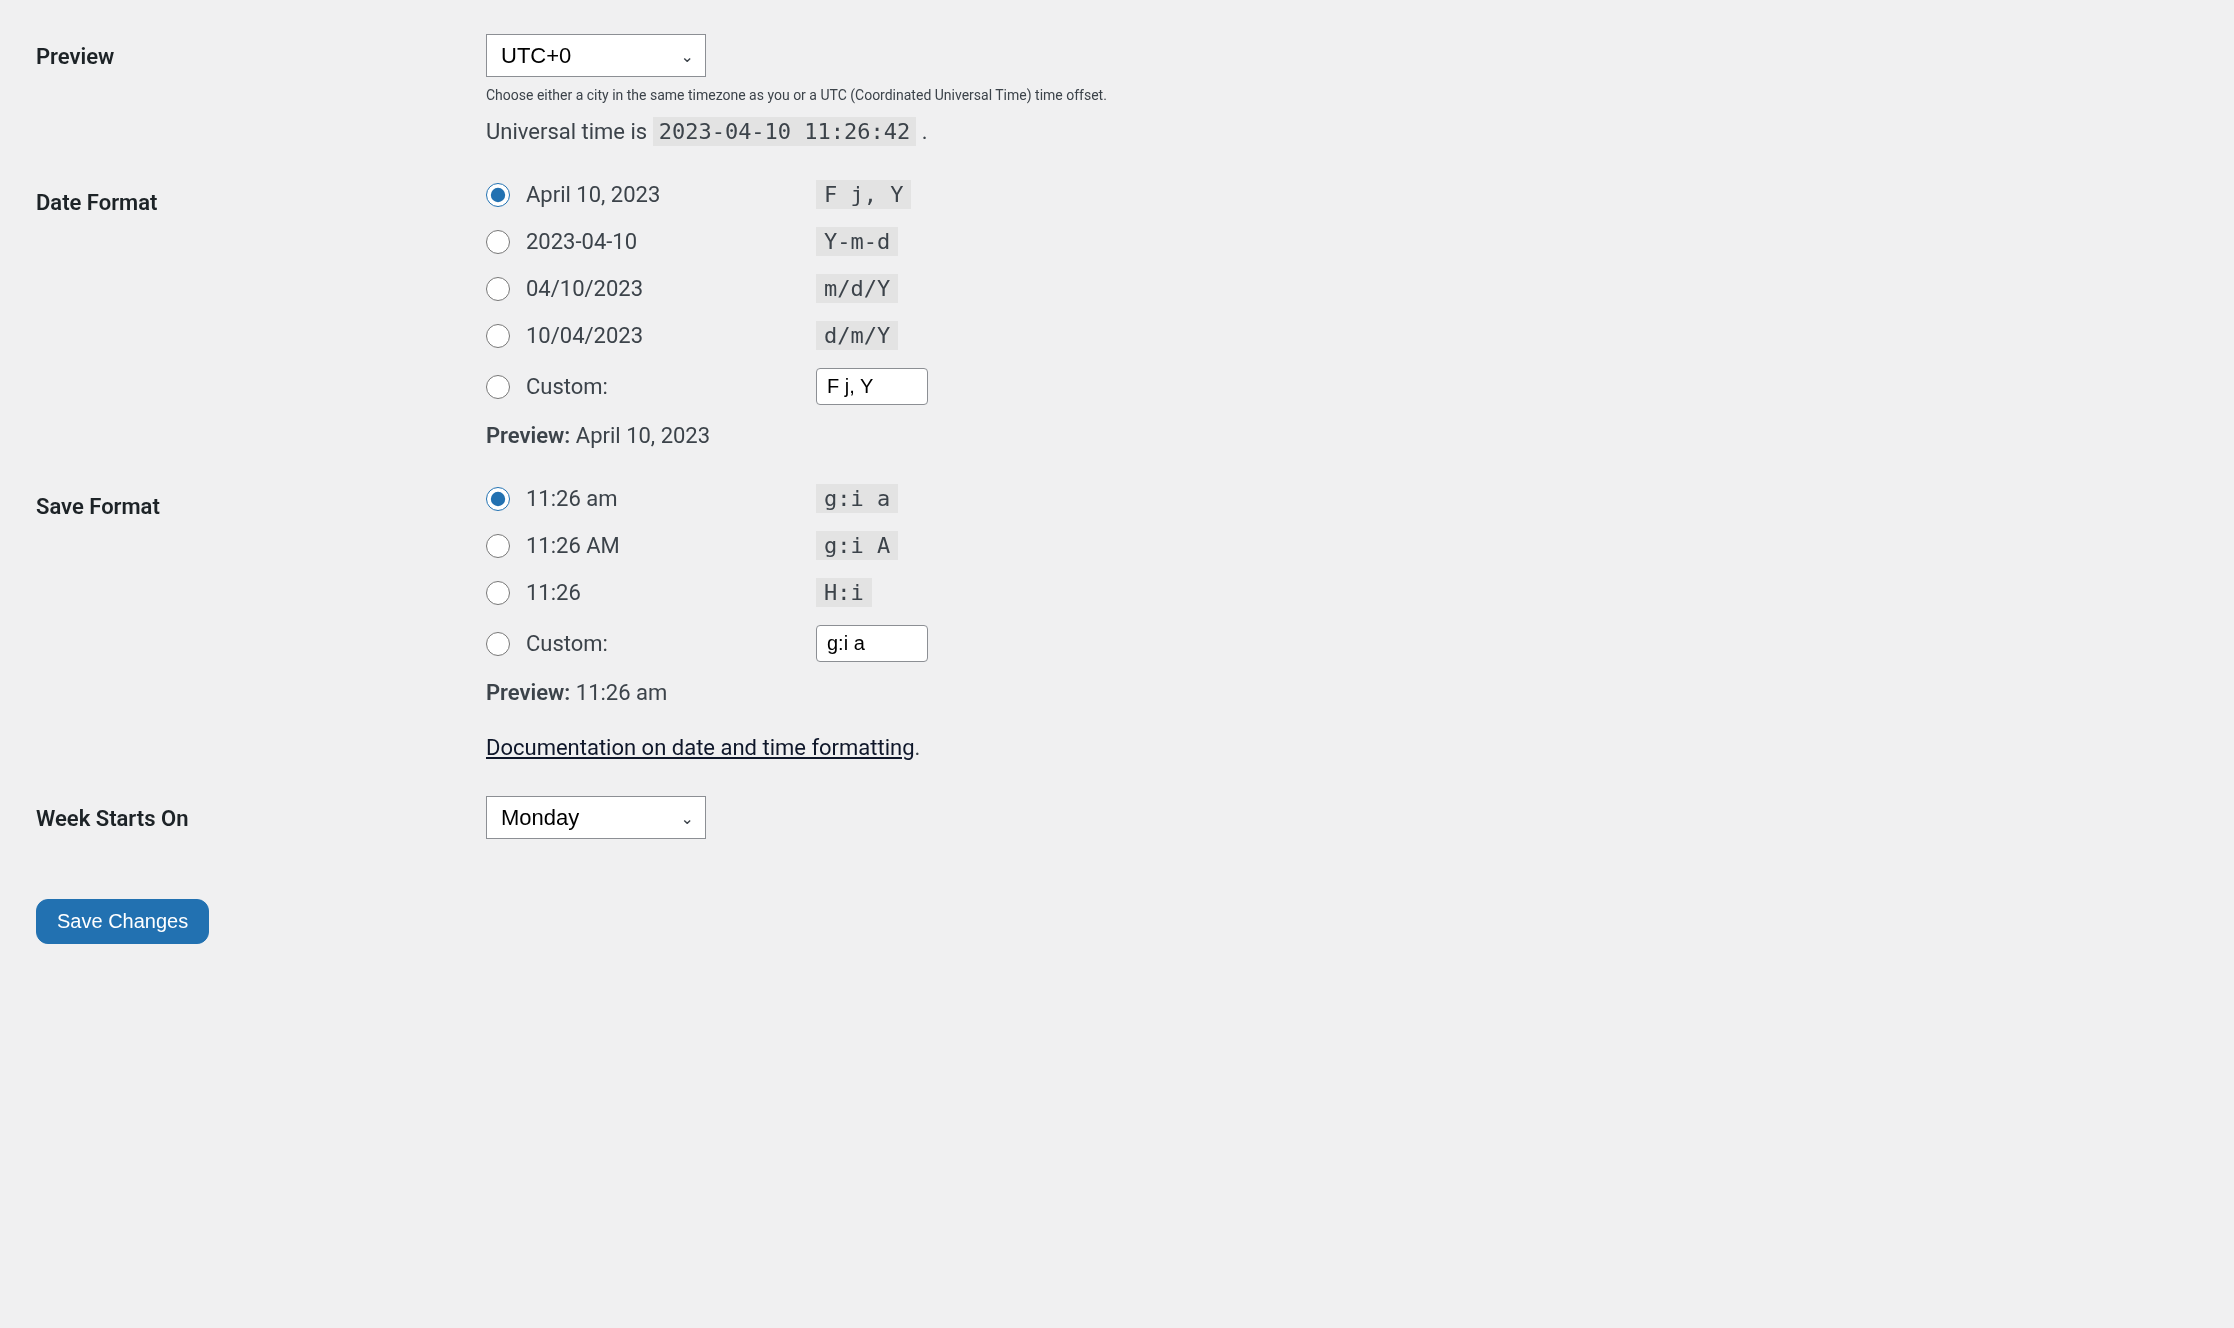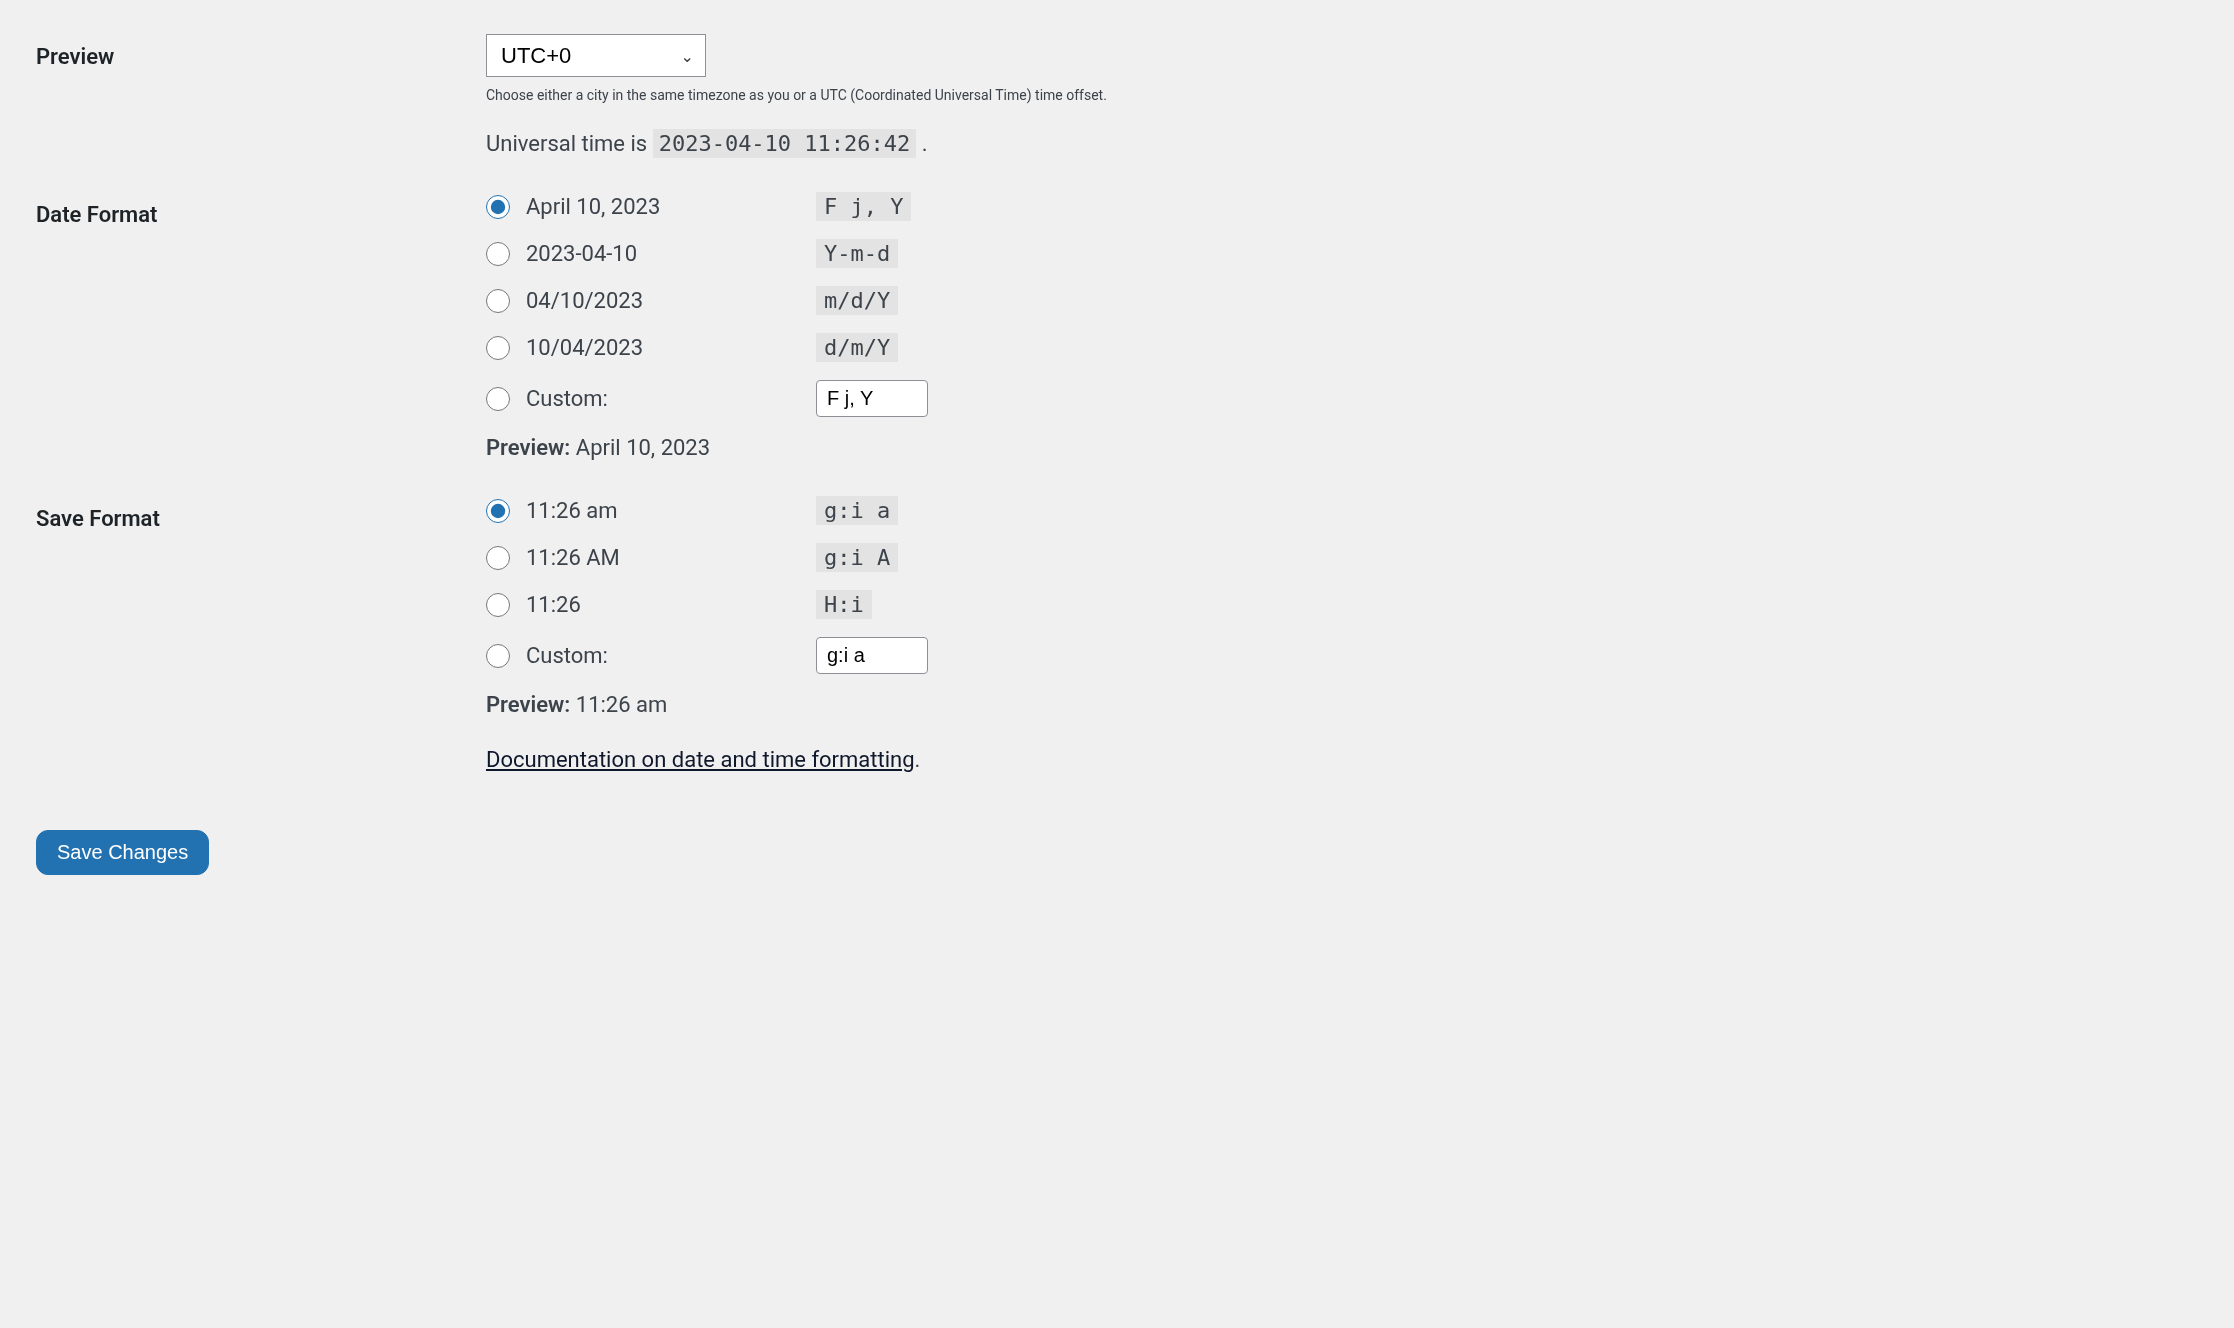--- a/index.html
+++ b/index.html
@@ -49,21 +49,21 @@
     pointer-events: none;
     font-size: 16px;
     color: #3c434a;
   }
   .description {
     display: block;
     margin-top: 10px;
     font-size: 14px;
     color: #3c434a;
   }
-  .ut-line { margin-top: 28px; font-size: 22px; }
+  .ut-line { margin-top: 16px; font-size: 22px; }
   code {
     font-family: Menlo, Consolas, monospace;
     background: #e3e3e3;
     padding: 2px 6px;
     font-size: 22px;
   }
   fieldset { border: 0; padding: 0; margin: 0; }
   .radio-row {
     display: flex;
     align-items: center;
@@ -200,20 +200,31 @@
         <strong>Preview:</strong>
         <span>11:26 am</span>
       </div>
       <div class="doc-line">
         <a href="#" class="doc-link">Documentation on date and time formatting</a><span>.</span>
       </div>
     </fieldset>
   </td>
 </tr>
 
+<tr>
+  <th>Week Starts On</th>
+  <td>
+    <span class="select-wrap">
+      <select>
+        <option>Monday</option>
+      </select>
+      <span class="caret">⌄</span>
+    </span>
+  </td>
+</tr>
 
 </tbody>
     </table>
 
 <p class="submit">
   <button type="submit" class="button-primary">Save Changes</button>
 </p>
 </div>
 
 </body></html>

